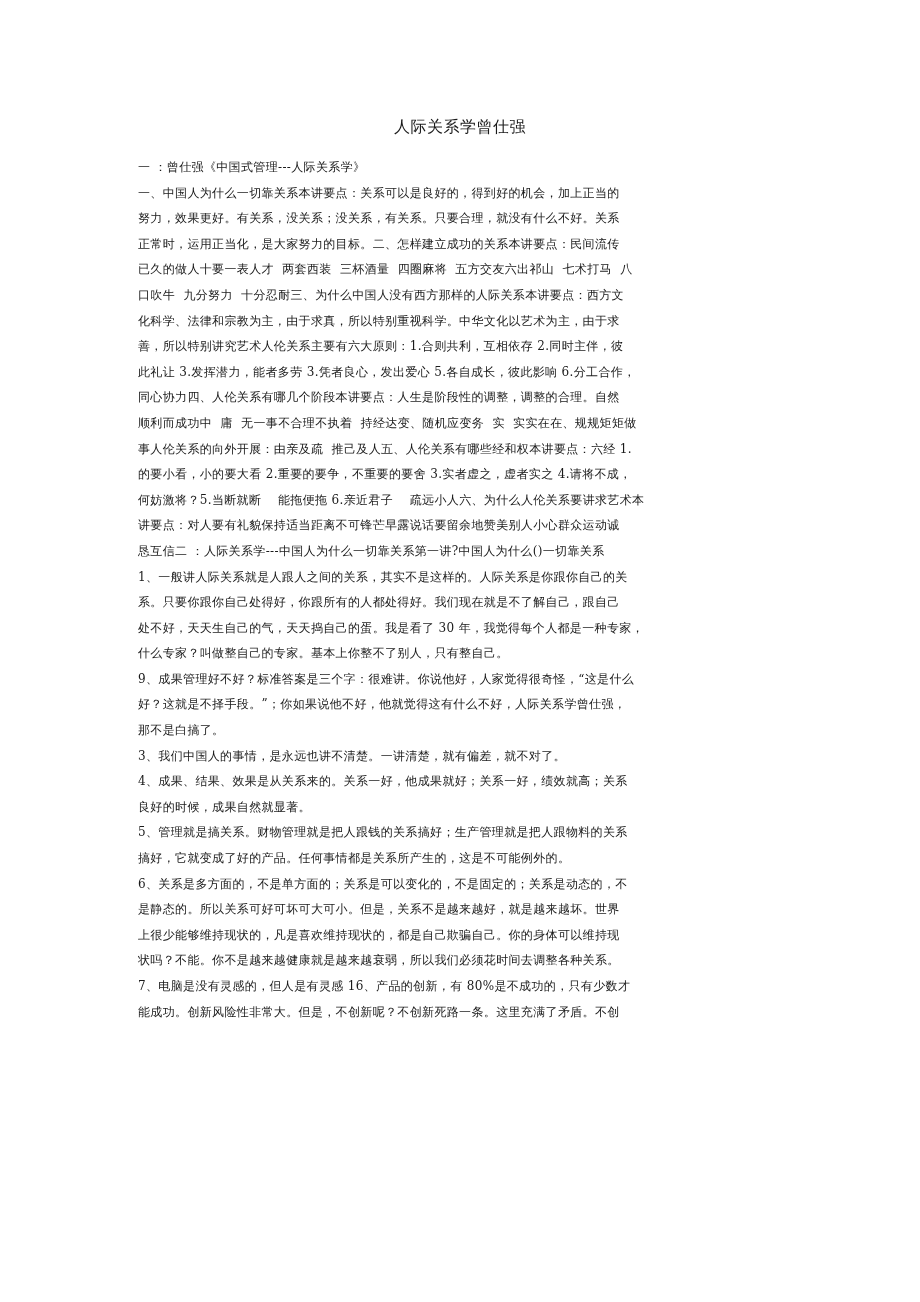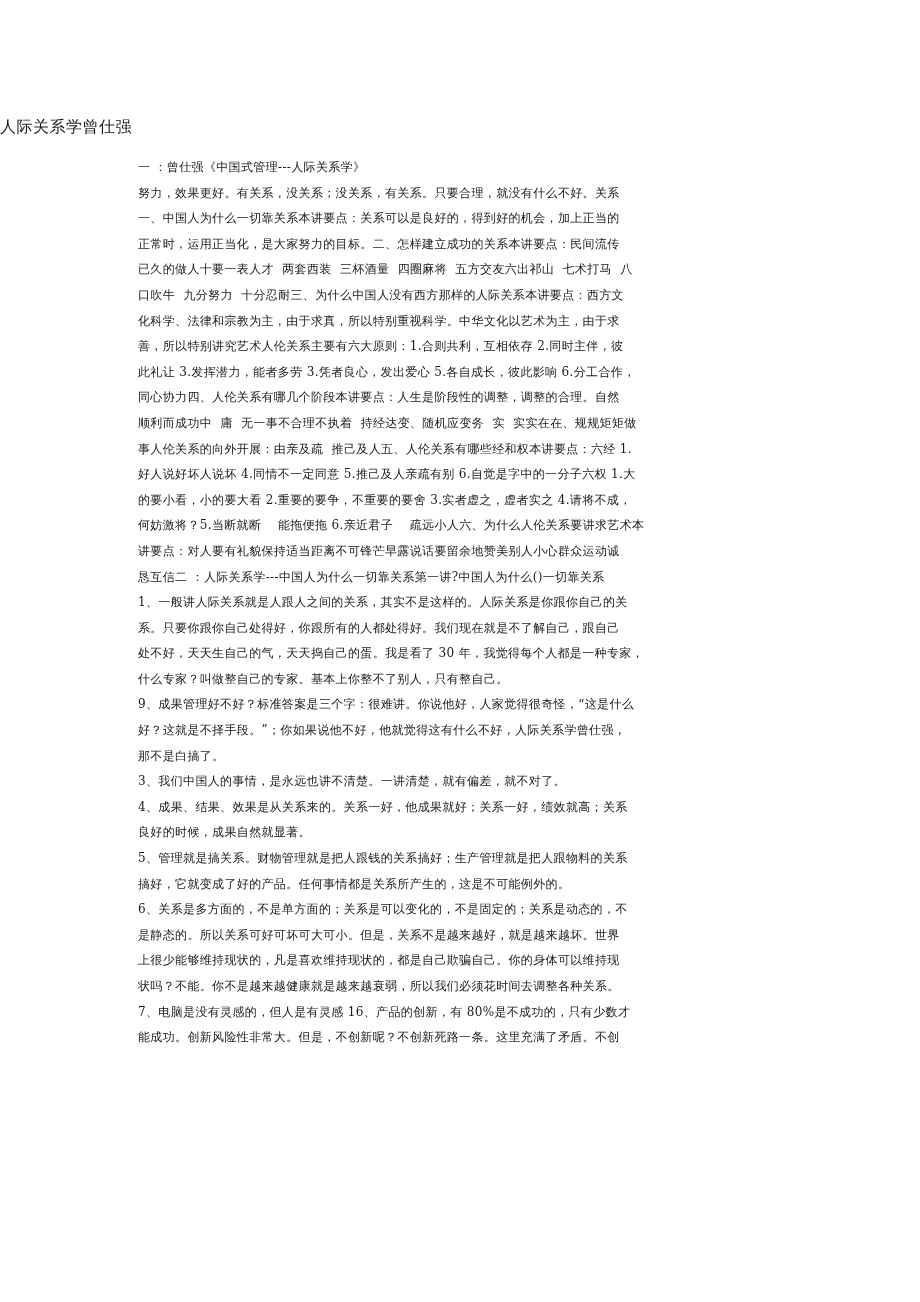--- a/index.html
+++ b/index.html
@@ -1,43 +1,42 @@
 <!DOCTYPE html>
 <html><head>
 <meta charset="utf-8">
 <style>
   html, body { margin: 0; padding: 0; background: #ffffff; }
   body { width: 920px; height: 1302px; position: relative; overflow: hidden;
          font-family: "DejaVu Serif", "Liberation Serif", serif; color: #1a1a1a; }
   .page { position: absolute; left: 0; top: 0; width: 920px; height: 1302px; background: #fff; }
-  .title { position: absolute; top: 116px; left: 0; width: 920px; text-align: left;
+  .title { position: absolute; top: 116px; left: 0; width: 920px; text-align: center;
            font-size: 16px; line-height: 22px; letter-spacing: 0.5px; }
   .body { position: absolute; top: 155px; left: 138px; width: 660px; }
   .line { display: block; height: 25.6px; line-height: 25.6px; font-size: 12px;
           white-space: pre; letter-spacing: 0.35px; }
 </style>
 </head>
 <body>
 
 <div class="page">
   <div class="title">人际关系学曾仕强</div>
   <div class="body">
     <span class="line">一 ：曾仕强《中国式管理---人际关系学》</span>
+    <span class="line">一、中国人为什么一切靠关系本讲要点：关系可以是良好的，得到好的机会，加上正当的</span>
     <span class="line">努力，效果更好。有关系，没关系；没关系，有关系。只要合理，就没有什么不好。关系</span>
-    <span class="line">一、中国人为什么一切靠关系本讲要点：关系可以是良好的，得到好的机会，加上正当的</span>
     <span class="line">正常时，运用正当化，是大家努力的目标。二、怎样建立成功的关系本讲要点：民间流传</span>
     <span class="line">已久的做人十要一表人才  两套西装  三杯酒量  四圈麻将  五方交友六出祁山  七术打马  八</span>
     <span class="line">口吹牛  九分努力  十分忍耐三、为什么中国人没有西方那样的人际关系本讲要点：西方文</span>
     <span class="line">化科学、法律和宗教为主，由于求真，所以特别重视科学。中华文化以艺术为主，由于求</span>
     <span class="line">善，所以特别讲究艺术人伦关系主要有六大原则：1.合则共利，互相依存 2.同时主伴，彼</span>
     <span class="line">此礼让 3.发挥潜力，能者多劳 3.凭者良心，发出爱心 5.各自成长，彼此影响 6.分工合作，</span>
     <span class="line">同心协力四、人伦关系有哪几个阶段本讲要点：人生是阶段性的调整，调整的合理。自然</span>
     <span class="line">顺利而成功中  庸  无一事不合理不执着  持经达变、随机应变务  实  实实在在、规规矩矩做</span>
     <span class="line">事人伦关系的向外开展：由亲及疏  推己及人五、人伦关系有哪些经和权本讲要点：六经 1.</span>
-    <span class="line">好人说好坏人说坏 4.同情不一定同意 5.推己及人亲疏有别 6.自觉是字中的一分子六权 1.大</span>
     <span class="line">的要小看，小的要大看 2.重要的要争，不重要的要舍 3.实者虚之，虚者实之 4.请将不成，</span>
     <span class="line">何妨激将？5.当断就断    能拖便拖 6.亲近君子    疏远小人六、为什么人伦关系要讲求艺术本</span>
     <span class="line">讲要点：对人要有礼貌保持适当距离不可锋芒早露说话要留余地赞美别人小心群众运动诚</span>
     <span class="line">恳互信二 ：人际关系学---中国人为什么一切靠关系第一讲?中国人为什么()一切靠关系</span>
     <span class="line">1、一般讲人际关系就是人跟人之间的关系，其实不是这样的。人际关系是你跟你自己的关</span>
     <span class="line">系。只要你跟你自己处得好，你跟所有的人都处得好。我们现在就是不了解自己，跟自己</span>
     <span class="line">处不好，天天生自己的气，天天捣自己的蛋。我是看了 30 年，我觉得每个人都是一种专家，</span>
     <span class="line">什么专家？叫做整自己的专家。基本上你整不了别人，只有整自己。</span>
     <span class="line">9、成果管理好不好？标准答案是三个字：很难讲。你说他好，人家觉得很奇怪，“这是什么</span>
     <span class="line">好？这就是不择手段。”；你如果说他不好，他就觉得这有什么不好，人际关系学曾仕强，</span>

